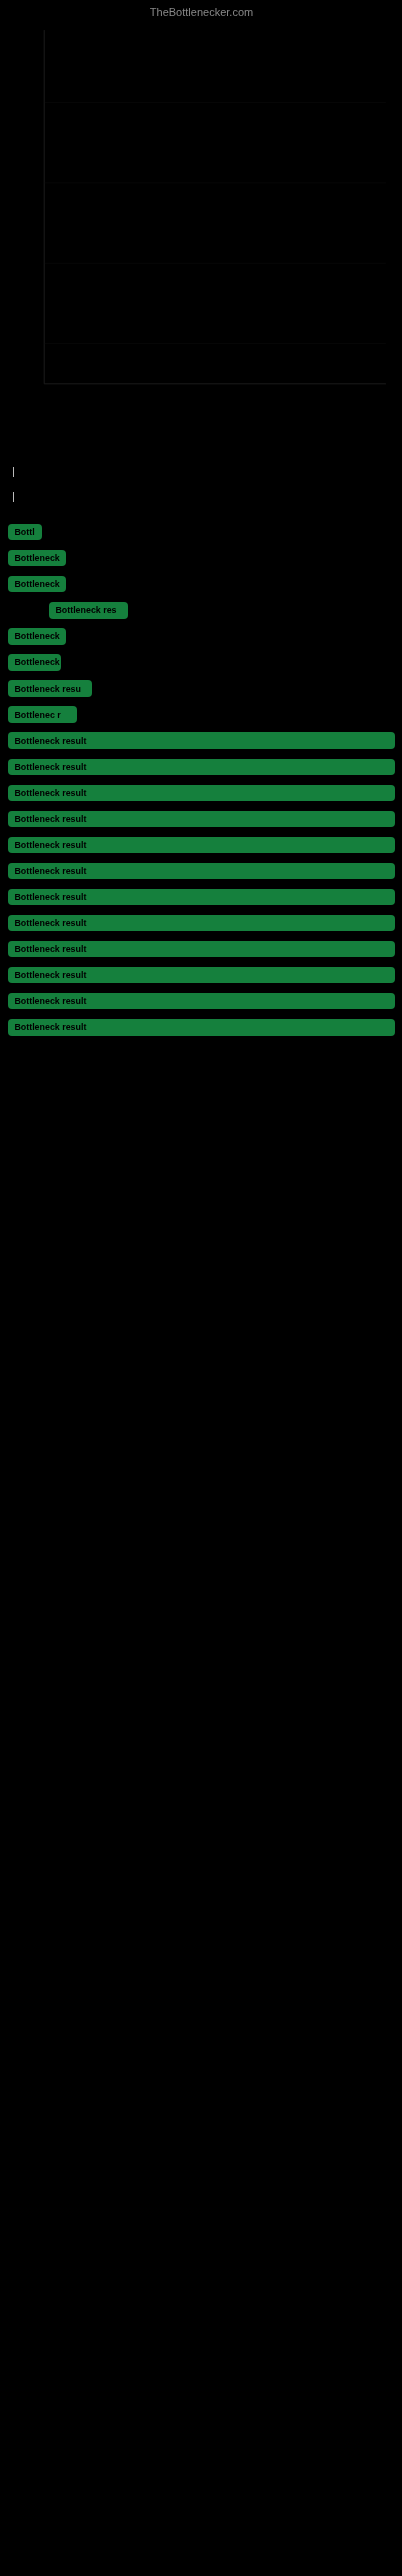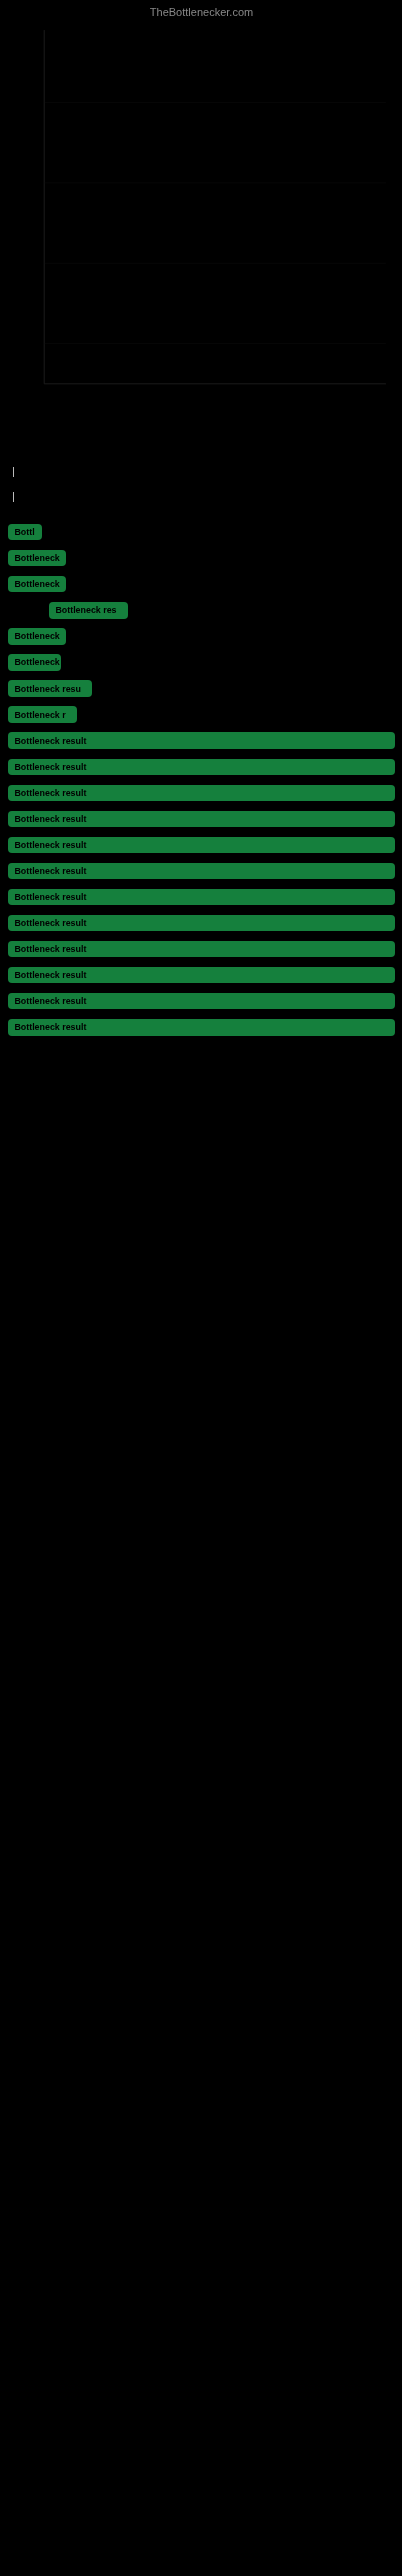--- a/index.html
+++ b/index.html
@@ -112,21 +112,21 @@
 
   <div class="result-item">
     <span class="result-badge" style="max-width:53px; overflow:hidden;">Bottleneck</span>
   </div>
 
   <div class="result-item">
     <span class="result-badge" style="max-width:84px; overflow:hidden;">Bottleneck resu</span>
   </div>
 
   <div class="result-item">
-    <span class="result-badge" style="max-width:69px; overflow:hidden;">Bottleneck r</span>
+    <span class="result-badge" style="max-width:69px; overflow:hidden;">Bottlenec r</span>
   </div>
 
   <div class="result-item">
     <span class="result-badge">Bottleneck result</span>
   </div>
 
   <div class="result-item">
     <span class="result-badge">Bottleneck result</span>
   </div>
 

